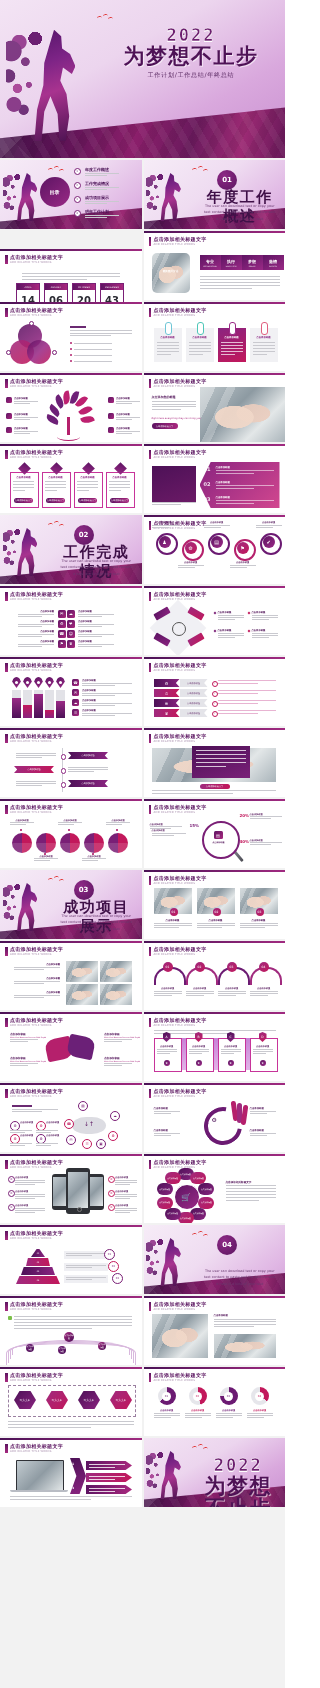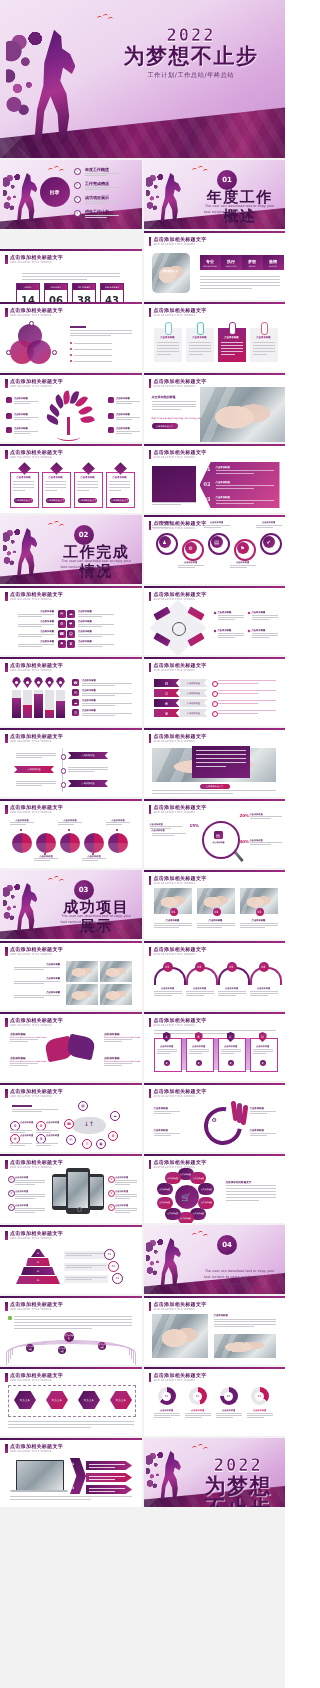--- a/index.html
+++ b/index.html
@@ -202,21 +202,21 @@
         <div class="lines" style="position:absolute;left:16px;top:66px;width:14.520000000000001px;height:1px;"></div>
         <div class="cal" style="left:44px;top:34px;">
           <div class="m">AUGUST</div>
           <div class="d">06</div>
         </div>
         <div style="position:absolute;left:44px;top:61px;width:22px;text-align:center;font-size:2px;color:#6b2a72;">点击添加标题</div>
         <div class="lines" style="position:absolute;left:44px;top:64px;width:22px;height:1px;"></div>
         <div class="lines" style="position:absolute;left:44px;top:66px;width:14.520000000000001px;height:1px;"></div>
         <div class="cal" style="left:72px;top:34px;">
           <div class="m">OCTOBER</div>
-          <div class="d">38</div>
+          <div class="d">20</div>
         </div>
         <div style="position:absolute;left:72px;top:61px;width:22px;text-align:center;font-size:2px;color:#6b2a72;">点击添加标题</div>
         <div class="lines" style="position:absolute;left:72px;top:64px;width:22px;height:1px;"></div>
         <div class="lines" style="position:absolute;left:72px;top:66px;width:14.520000000000001px;height:1px;"></div>
         <div class="cal" style="left:100px;top:34px;">
           <div class="m">DECEMBER</div>
           <div class="d">43</div>
         </div>
         <div style="position:absolute;left:100px;top:61px;width:22px;text-align:center;font-size:2px;color:#6b2a72;">点击添加标题</div>
         <div class="lines" style="position:absolute;left:100px;top:64px;width:22px;height:1px;"></div>

